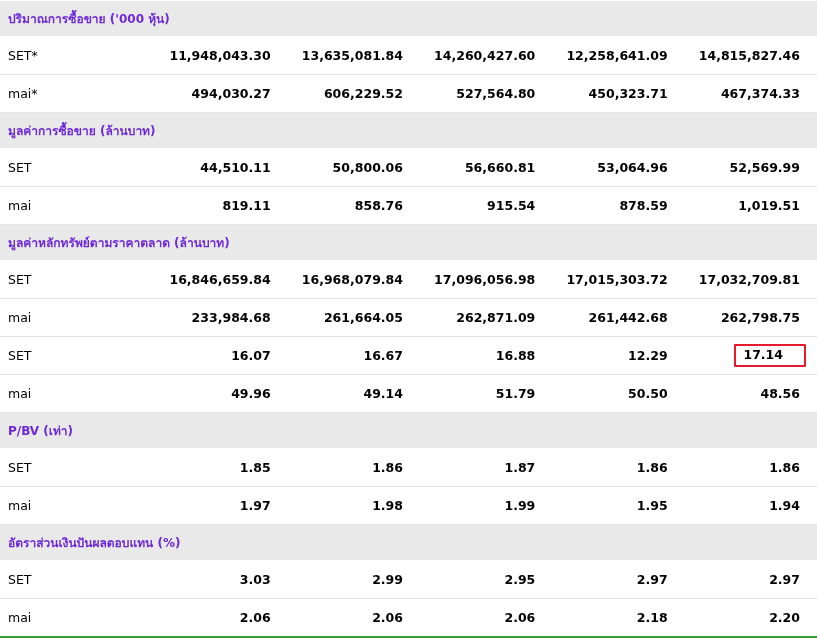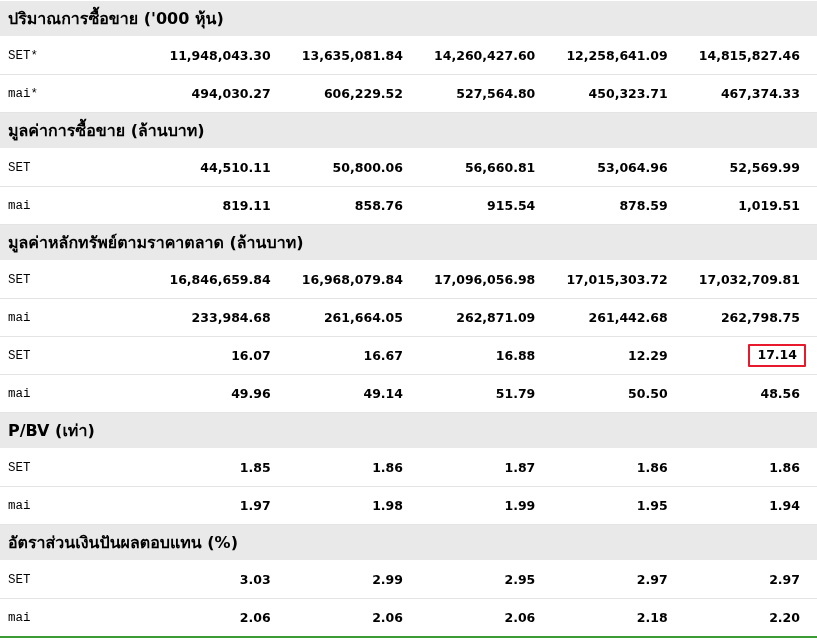--- a/index.html
+++ b/index.html
@@ -34,46 +34,45 @@
   col.c-label { width: 155px; }
   col.c-val   { width: 132px; }
 
   tr.section-row td {
     background: #e9e9e9;
     border-top: 1px solid #ffffff;
     border-bottom: 1px solid #ffffff;
     height: 35px;
     font-weight: bold;
     padding-left: 8px;
-    font-size: 16px;
-    color: #000000;
+    font-size: 12px;
+    color: #6d28d9;
   }
   tr.data-row td {
     border-bottom: 1px solid #e4e4e4;
     height: 37px;
     font-size: 12.5px;
   }
   tr.data-row td.label {
     padding-left: 8px;
     text-align: left;
     font-weight: normal;
-    font-family: Liberation Mono, monospace;
   }
   tr.data-row td.val {
     text-align: right;
     padding-right: 17px;
     font-weight: bold;
   }
   tr.data-row.last-row td {
     border-bottom: 2px solid #3a9b35;
   }
   .hl-box {
     display: inline-block;
     border: 2px solid #e8192c;
-    padding: 3px 7px 3px 7px;
+    padding: 3px 21px 3px 7px;
     margin-right: -6px;
     border-radius: 1px;
     line-height: 1;
   }
 </style>
 </head>
 <body>
 
 <div class="sheet">
   <table class="stat-table">

